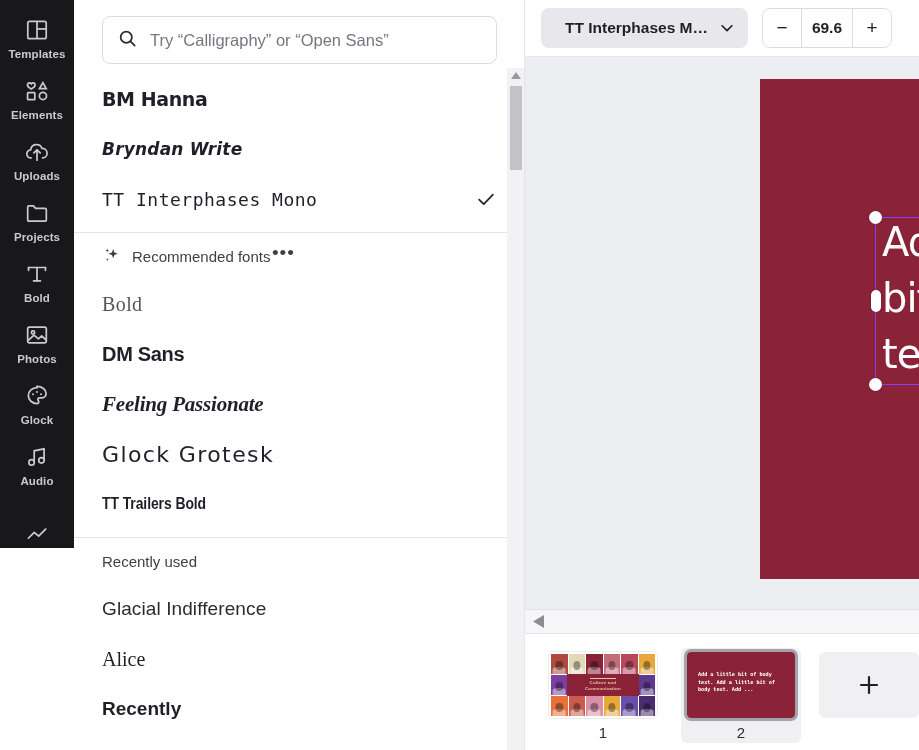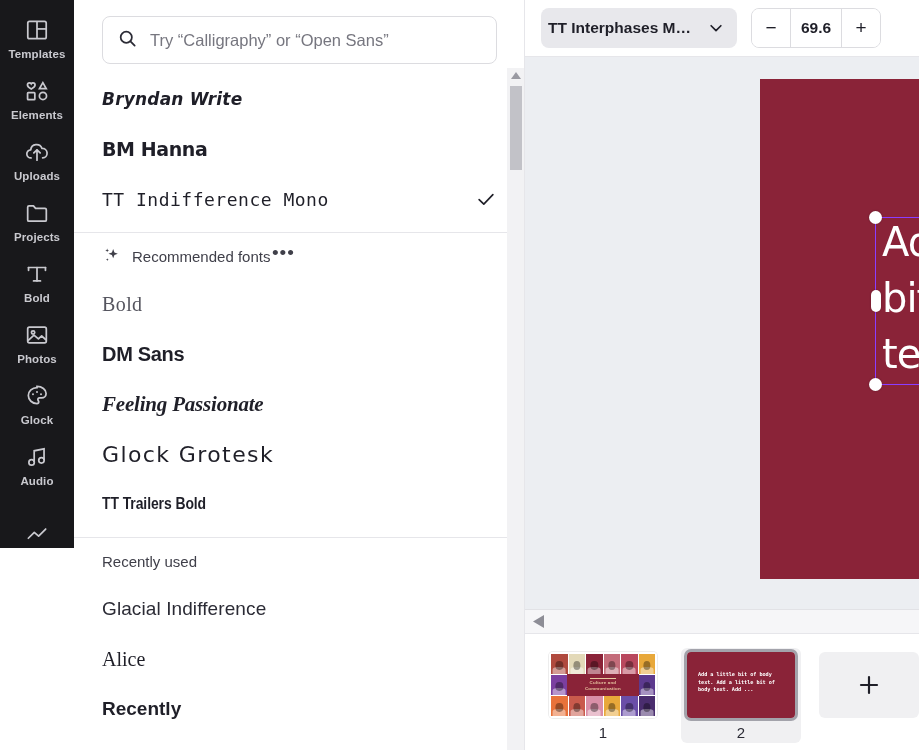--- a/index.html
+++ b/index.html
@@ -142,21 +142,21 @@
     display: flex; align-items: center;
     gap: 14px; padding-left: 16px;
     background: #ffffff;
   }
   .font-select {
     height: 40px; min-width: 196px;
     background: #e8e8ec;
     border-radius: 8px;
     display: flex; align-items: center;
     justify-content: space-between;
-    padding: 0 12px 0 7px;
+    padding: 0 12px 0 24px;
     gap: 10px; cursor: pointer;
   }
   .font-select-label {
     font-size: 15.5px; color: #1f1f28; font-weight: 700;
     white-space: nowrap;
   }
   .chev { width: 18px; height: 18px; color: #1f1f28; flex: 0 0 18px; }
   .chev svg { width: 18px; height: 18px; display: block; }
 
   .stepper {
@@ -420,27 +420,27 @@
             <line x1="15.4" y1="15.4" x2="20.2" y2="20.2"></line>
           </svg>
         </span>
         <input class="search-input" type="text" placeholder="Try “Calligraphy” or “Open Sans”" style="">
       </div>
     </div>
 
     <div class="list">
 
       <div class="font-row">
+        <span class="font-name f-bmhanna">BM Hanna</span>
+      </div>
+      <div class="font-row">
         <span class="font-name f-bryndan">Bryndan Write</span>
       </div>
       <div class="font-row">
-        <span class="font-name f-bmhanna">BM Hanna</span>
-      </div>
-      <div class="font-row">
-        <span class="font-name f-ttmono">TT Indifference Mono</span>
+        <span class="font-name f-ttmono">TT Interphases Mono</span>
         <span class="check">
           <svg viewBox="0 0 24 24" fill="none" stroke="currentColor" stroke-width="1.8" stroke-linecap="round" stroke-linejoin="round">
             <polyline points="4.5,12.6 9.6,17.6 19.5,7.2"></polyline>
           </svg>
         </span>
       </div>
 
       <div class="divider"></div>
 
       <div class="section-head">

